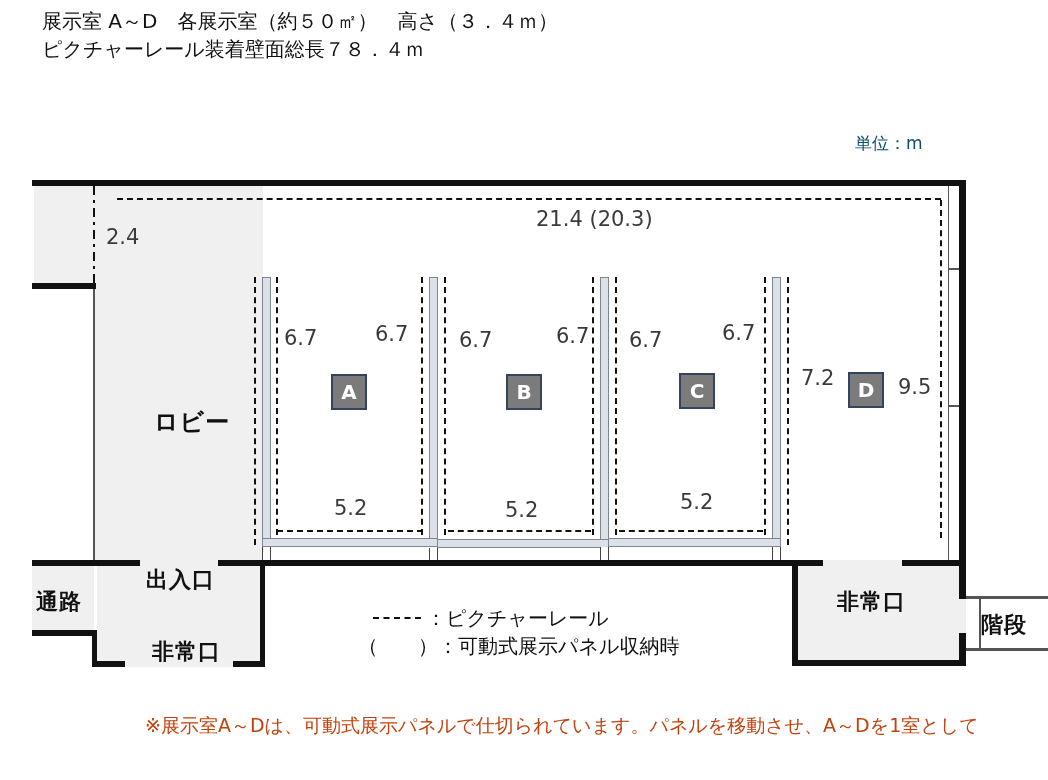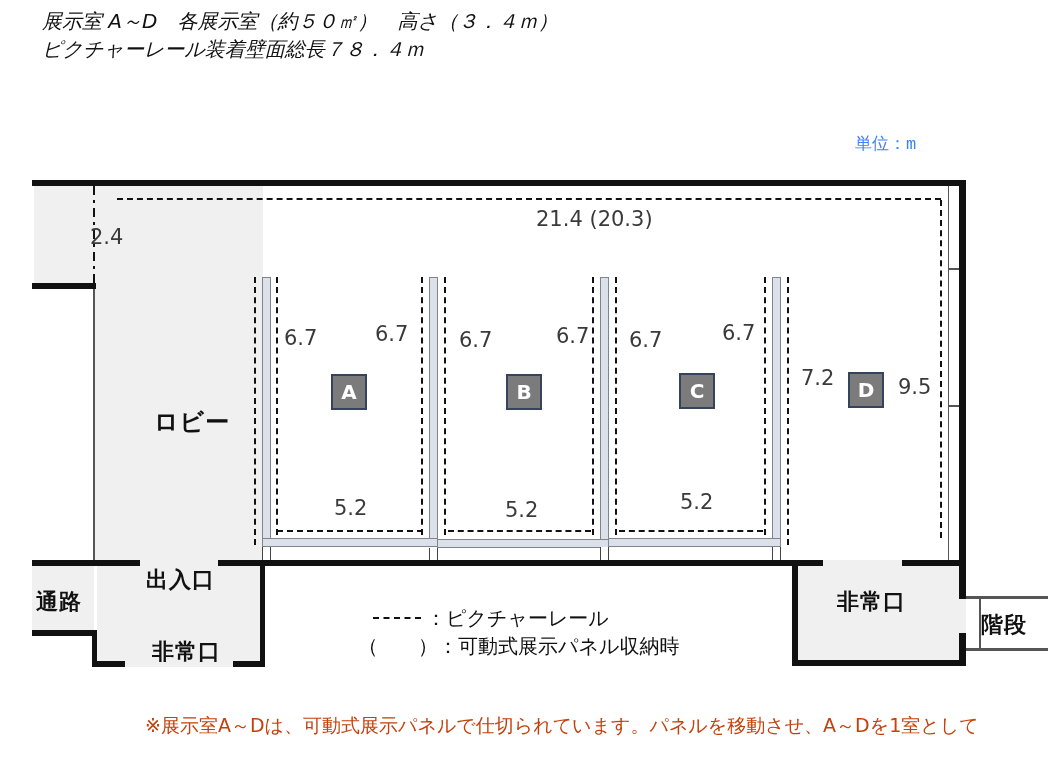--- a/index.html
+++ b/index.html
@@ -15,23 +15,23 @@
   .vrail{position:absolute;width:0;border-left:2px dashed #111;}
   .dashdot{position:absolute;width:2px;
     background:repeating-linear-gradient(to bottom,#111 0 9px,transparent 9px 14px,#111 14px 17px,transparent 17px 22px);}
   .panel{position:absolute;background:#dce1e9;border:1px solid #7d8591;box-sizing:border-box;}
   .jamb{position:absolute;background:#ffffff;border-left:1px solid #444;border-right:1px solid #444;box-sizing:border-box;}
   .room-sq{position:absolute;width:36px;height:36px;background:#7b7b7b;border:2px solid #36435c;
     box-sizing:border-box;display:flex;align-items:center;justify-content:center;
     color:#fff;font-size:20px;font-weight:600;}
   .dim{position:absolute;color:#3a3a3a;font-size:21px;white-space:nowrap;}
   .jp{position:absolute;color:#111;font-size:22px;font-weight:600;white-space:nowrap;letter-spacing:1px;}
-  .hdr{position:absolute;color:#111;font-size:20px;font-weight:500;white-space:nowrap;font-style:italic;}
+  .hdr{position:absolute;color:#111;font-size:20px;font-weight:500;white-space:nowrap;}
   .title{position:absolute;color:#111;font-size:27px;font-weight:bold;white-space:nowrap;letter-spacing:2px;}
-  .unit{position:absolute;color:#3b82f6;font-size:17px;white-space:nowrap;font-family:Liberation Mono, monospace;}
+  .unit{position:absolute;color:#0c4a6e;font-size:17px;white-space:nowrap;}
   .legend-txt{position:absolute;color:#111;font-size:20px;white-space:nowrap;}
   .note{position:absolute;color:#c2410c;font-size:19px;white-space:nowrap;}
 </style>
 </head>
 <body>
 
 <div class="canvas">
 
   <div class="hdr" style="left:42px;top:8px;">展示室 A～D　各展示室（約５０㎡）　高さ（３．４ｍ）</div>
   <div class="hdr" style="left:42px;top:36px;">ピクチャーレール装着壁面総長７８．４ｍ</div>
@@ -104,21 +104,21 @@
   <div class="wall" style="left:959px;top:633px;width:7px;height:33px;"></div>
   <div class="thin" style="left:966px;top:596px;width:82px;height:3px;"></div>
   <div class="thin" style="left:966px;top:648px;width:82px;height:3px;"></div>
   <div class="thin" style="left:979px;top:599px;width:2px;height:49px;"></div>
 
   <div class="room-sq" style="left:331px;top:374px;">A</div>
   <div class="room-sq" style="left:506px;top:374px;">B</div>
   <div class="room-sq" style="left:679px;top:373px;">C</div>
   <div class="room-sq" style="left:848px;top:372px;">D</div>
 
-  <div class="dim" style="left:90px;top:225px;">2.4</div>
+  <div class="dim" style="left:106px;top:225px;">2.4</div>
   <div class="dim" style="left:536px;top:207px;">21.4 (20.3)</div>
 
   <div class="dim" style="left:284px;top:326px;">6.7</div>
   <div class="dim" style="left:375px;top:322px;">6.7</div>
   <div class="dim" style="left:459px;top:328px;">6.7</div>
   <div class="dim" style="left:556px;top:324px;">6.7</div>
   <div class="dim" style="left:629px;top:328px;">6.7</div>
   <div class="dim" style="left:722px;top:321px;">6.7</div>
   <div class="dim" style="left:801px;top:366px;">7.2</div>
   <div class="dim" style="left:898px;top:375px;">9.5</div>

